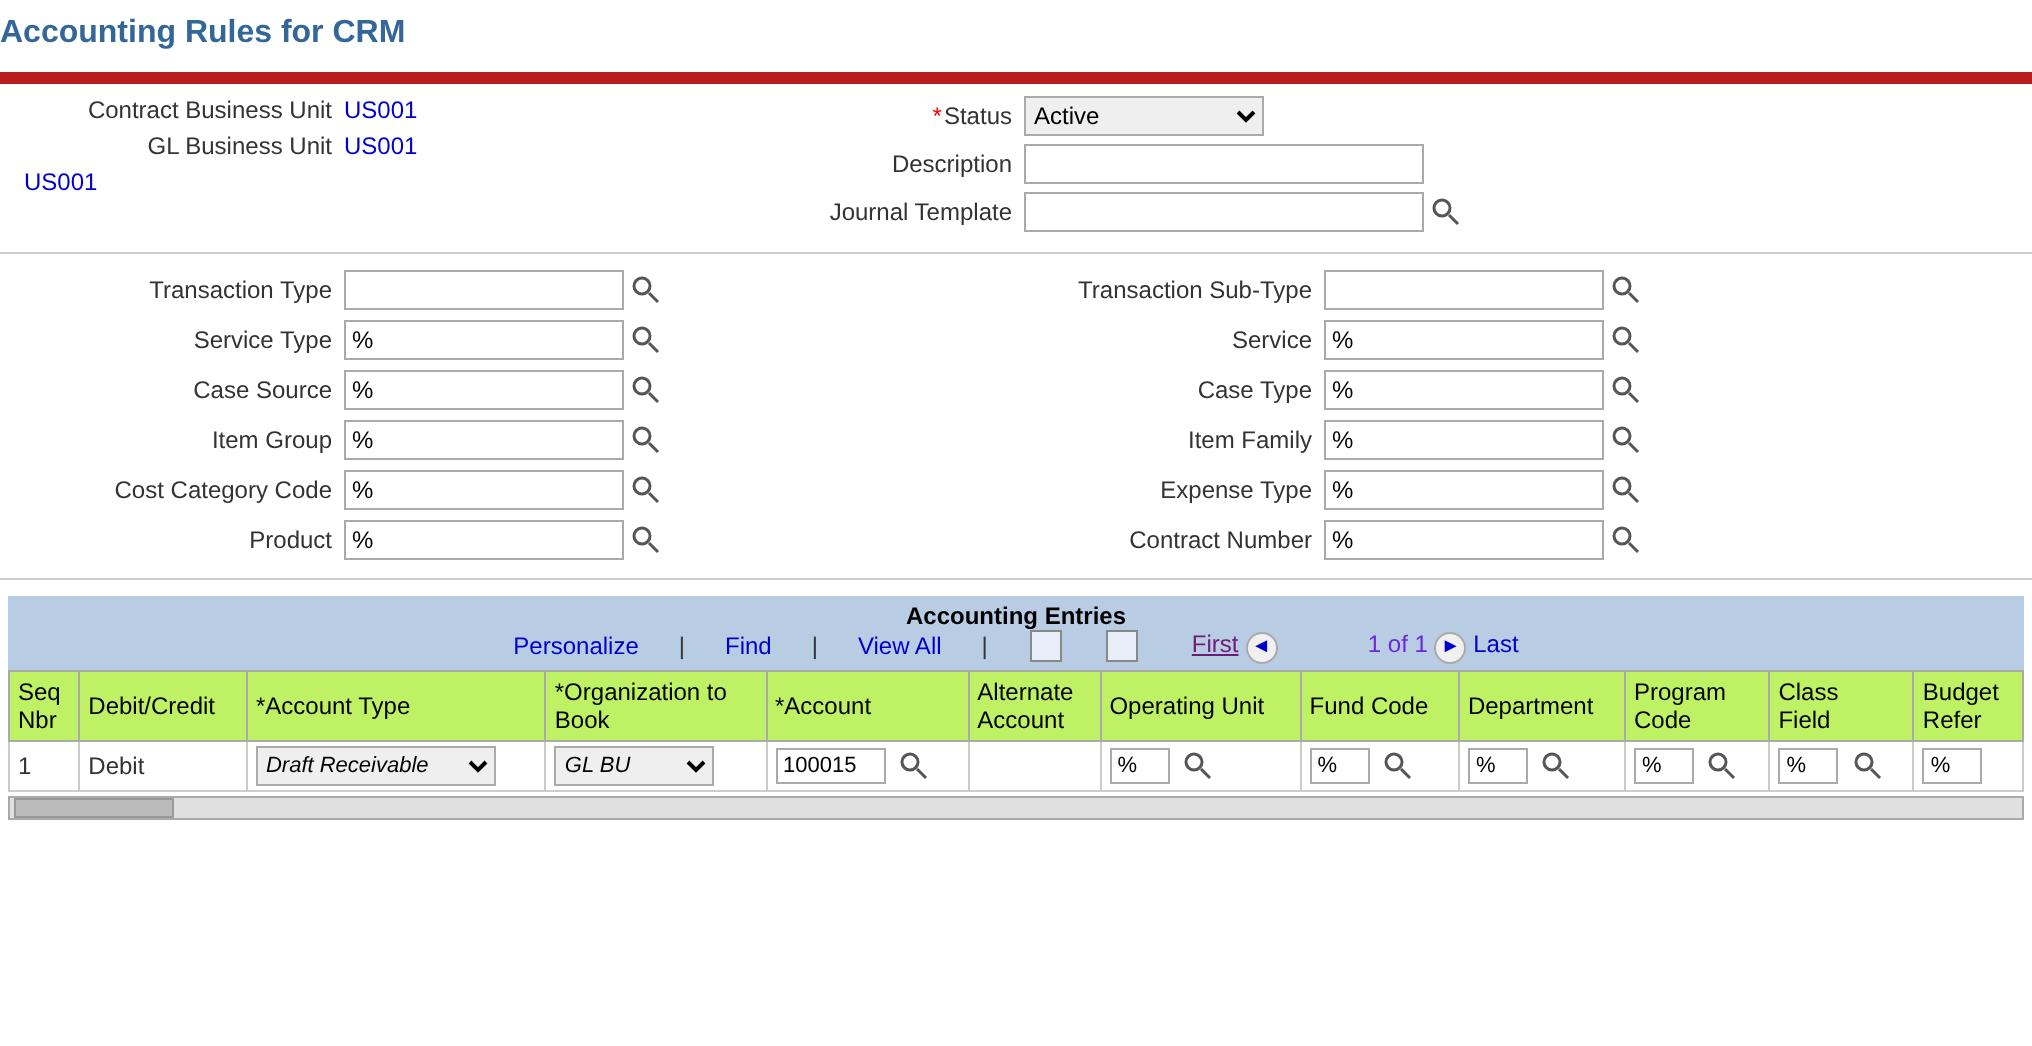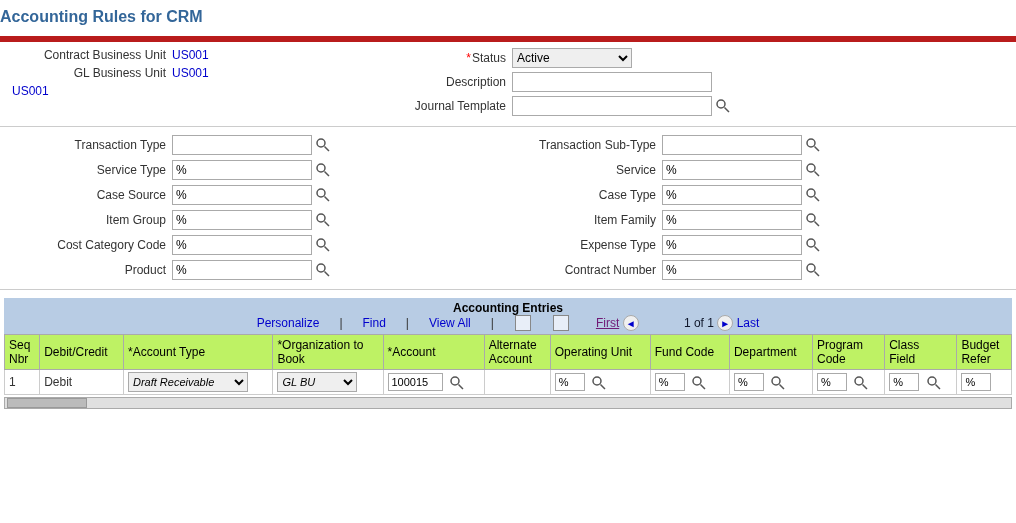--- a/index.html
+++ b/index.html
@@ -403,21 +403,21 @@
       <span class="table-action-sep">|</span>
       <a class="table-action-link">Find</a>
       <span class="table-action-sep">|</span>
       <a class="table-action-link">View All</a>
       <span class="table-action-sep">|</span>
       <span class="icon-box"></span>
       <span class="icon-box"></span>
       <span style="margin-left:6px;">
         <span style="cursor:pointer;color:#701a75;text-decoration:underline;">First</span>
         <span class="nav-btn">◄</span>
-        <span style="color:#0f172a;margin-left:42px;"> 1 of 1 </span>
+        <span style="color:#6d28d9;margin-left:42px;"> 1 of 1 </span>
         <span class="nav-btn">►</span>
         <span style="cursor:pointer;color:#0000cc;">Last</span>
       </span>
     </div>
   </div>
   <table class="data-table">
     <thead>
       <tr>
         <th>Seq<br>Nbr</th>
         <th>Debit/Credit</th>

